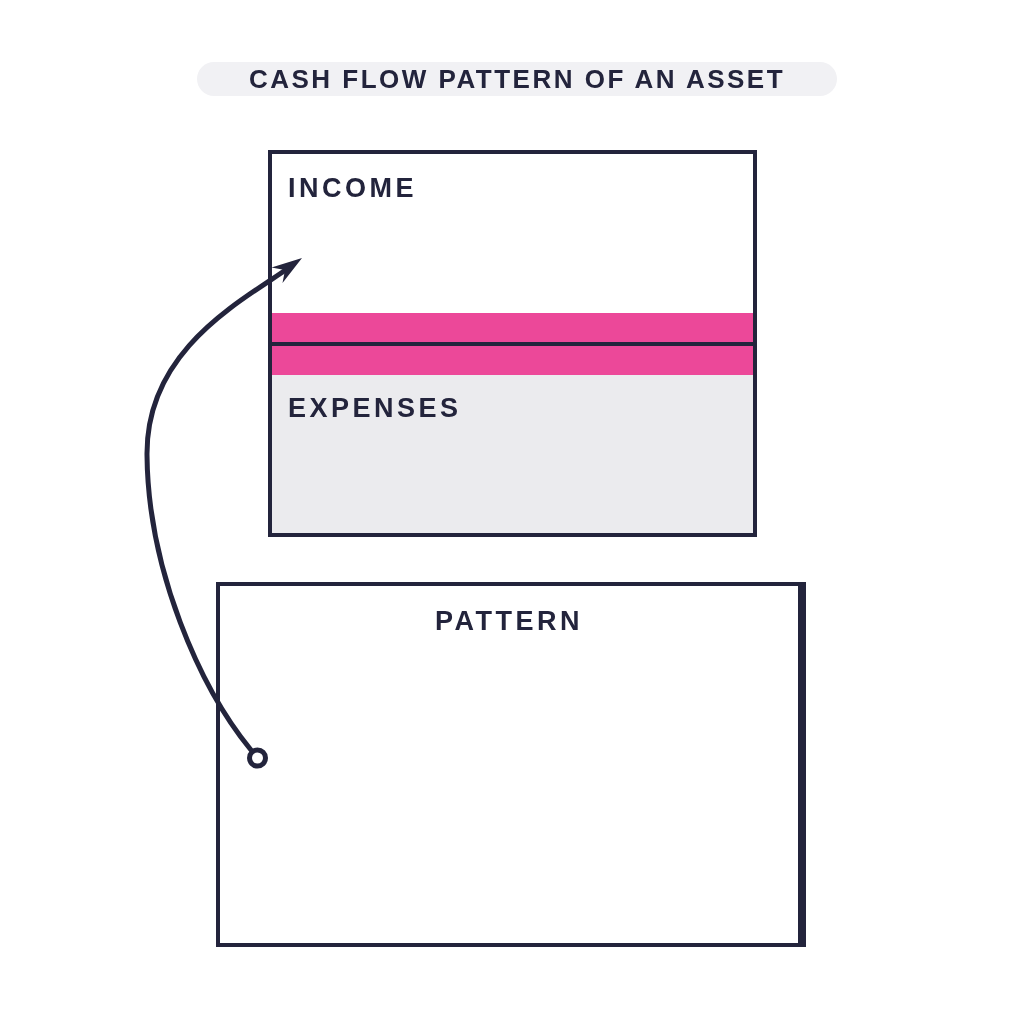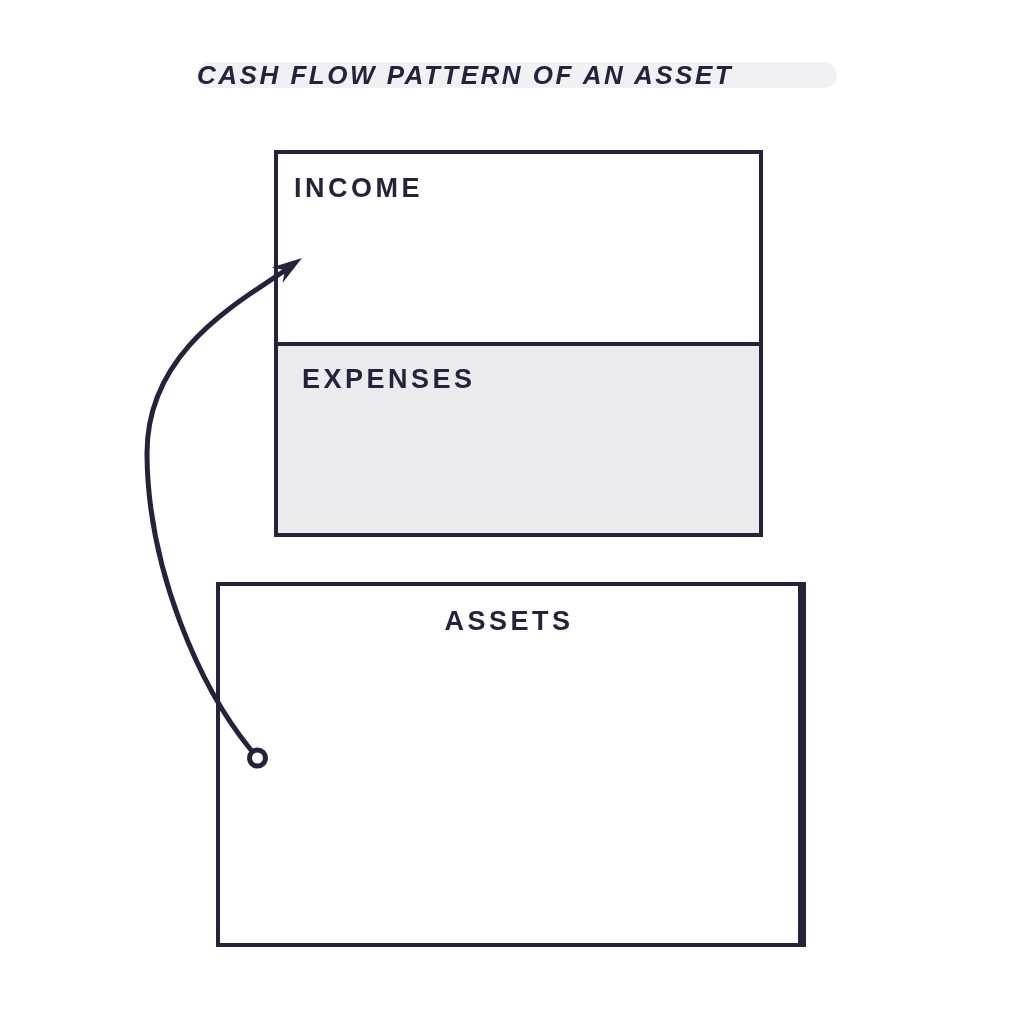--- a/index.html
+++ b/index.html
@@ -25,55 +25,56 @@
     font-weight: 700;
     font-size: 27px;
     letter-spacing: 3.5px;
     line-height: 1;
     white-space: nowrap;
   }
   
   .title-pill {
     position: absolute;
     left: 197px; top: 62px;
-    width: 640px; height: 26px;
+    width: 640px; height: 34px;
     background: var(--pill-gray);
     border-radius: 21px;
     display: flex;
     align-items: center;
-    font-style: italic;
+    justify-content: center;
   }
   .title-pill .label {
     font-size: 26px;
     letter-spacing: 2.5px;
   }
   
   .income-box {
     position: absolute;
-    left: 274px; top: 150px;
+    left: 268px; top: 150px;
     width: 489px; height: 387px;
     border: 4px solid var(--navy);
     background: #ec4899;
     display: flex;
     flex-direction: column;
+    gap: 29px;
   }
   .income-section {
     flex: 1 1 0;
     background: #ffffff;
     padding: 21px 0 0 16px;
   }
   .h-divider {
     height: 4px;
     background: var(--navy);
     flex: 0 0 auto;
   }
   .expenses-section {
     flex: 1 1 0;
     background: var(--panel-gray);
-    padding: 20px 0 0 24px;
+    padding: 20px 0 0 16px;
   }
   
   .balance-box {
     position: absolute;
     left: 216px; top: 582px;
     width: 590px; height: 365px;
     border: 4px solid var(--navy);
     background: #ffffff;
     display: flex;
     flex-direction: row;
@@ -129,21 +130,21 @@
       <span class="label">INCOME</span>
     </div>
     <div class="h-divider"></div>
     <div class="expenses-section">
       <span class="label">EXPENSES</span>
     </div>
   </div>
 
   <div class="balance-box">
     <div class="assets-section">
-      <span class="label">ASSETS</span>
+      <span class="label">PATTERN</span>
     </div>
     <div class="v-divider"></div>
   </div>
 
   <svg class="arrow-overlay" viewBox="0 0 1024 1024" xmlns="http://www.w3.org/2000/svg">
     <path class="curve" d="M 251 750 C 200 688, 148 570, 147 455 C 146 350, 240 302, 290 267"></path>
     <polygon class="head" points="302,258 282.5,283 285,270 271.5,267.5"></polygon>
     <circle class="origin" cx="257.5" cy="758" r="8"></circle>
   </svg>
 

